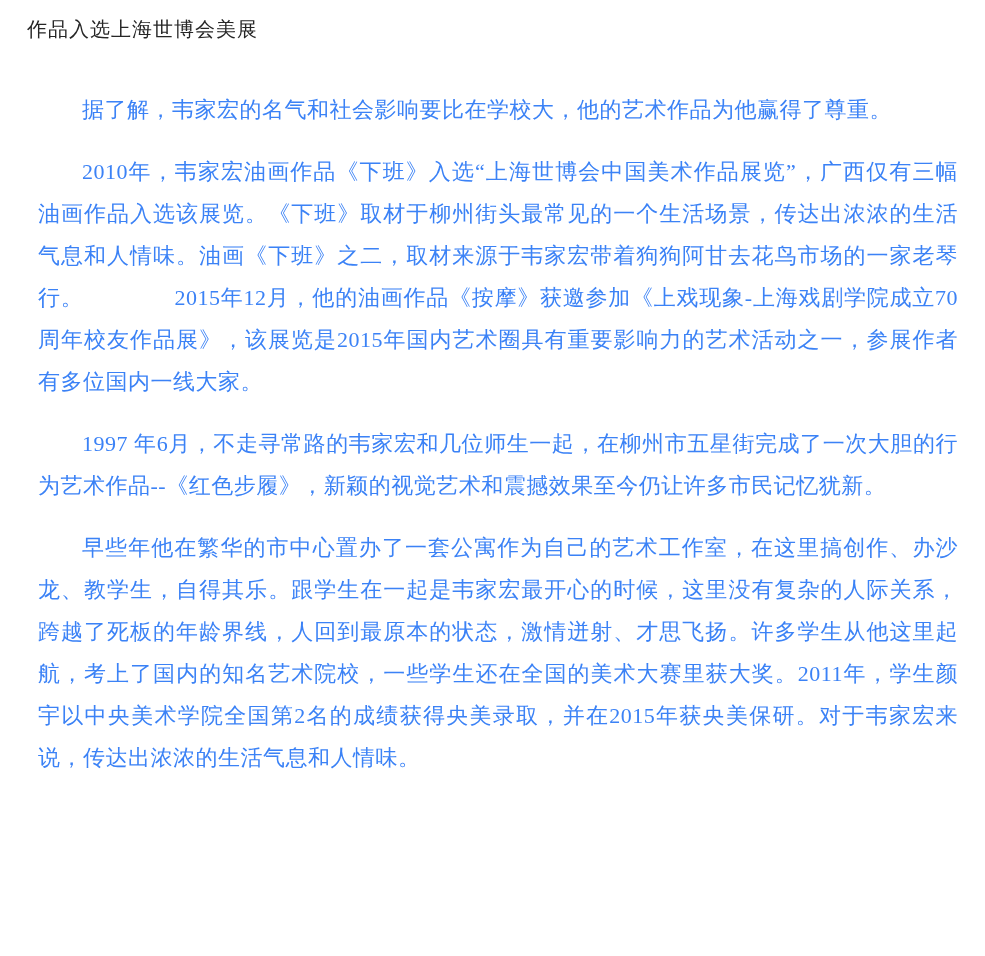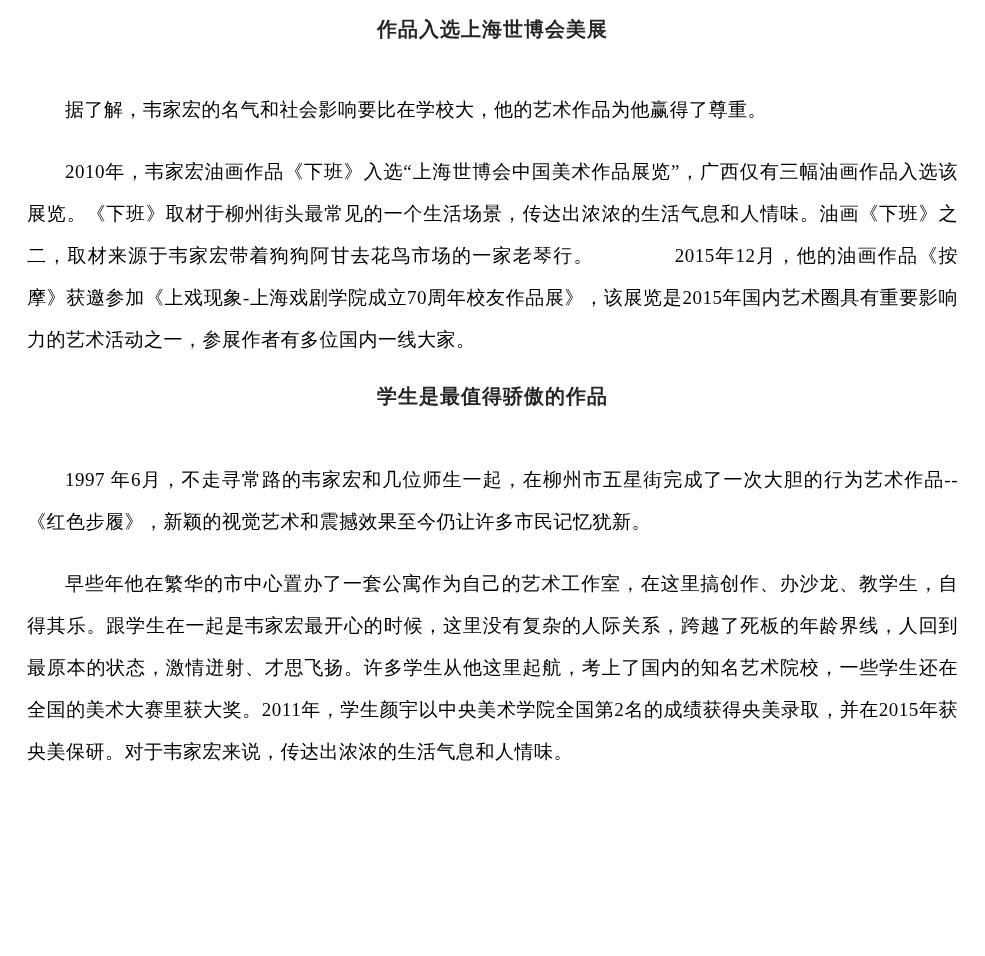--- a/index.html
+++ b/index.html
@@ -14,51 +14,50 @@
     box-sizing: border-box;
     padding: 10px 27px 10px 27px;
     background: #ffffff;
     overflow: hidden;
     font-family: "Liberation Serif", "DejaVu Serif", serif;
   }
   .doc-heading {
     margin: 4px 0 45px 0;
     font-size: 20px;
     line-height: 30px;
-    font-weight: bold;
-    text-align: center;
+    font-weight: normal;
+    text-align: left;
     color: #262626;
     letter-spacing: 1px;
   }
   .doc-heading.second {
     margin: 2px 0 48px 0;
   }
   .doc-para {
-    margin: 0 0 20px 0;
-    font-size: 19px;
+    margin: 0 0 20px 11px;
+    font-size: 22px;
     line-height: 42px;
-    color: #000000;
+    color: #3b82f6;
     text-indent: 2em;
     text-align: justify;
     letter-spacing: 0.5px;
     word-break: break-all;
   }
 </style>
 </head>
 <body>
 
 <div class="page">
 
   <h2 class="doc-heading">作品入选上海世博会美展</h2>
 
   <p class="doc-para">据了解，韦家宏的名气和社会影响要比在学校大，他的艺术作品为他赢得了尊重。</p>
 
   <p class="doc-para">2010年，韦家宏油画作品《下班》入选“上海世博会中国美术作品展览”，广西仅有三幅油画作品入选该展览。《下班》取材于柳州街头最常见的一个生活场景，传达出浓浓的生活气息和人情味。油画《下班》之二，取材来源于韦家宏带着狗狗阿甘去花鸟市场的一家老琴行。　　　　2015年12月，他的油画作品《按摩》获邀参加《上戏现象-上海戏剧学院成立70周年校友作品展》，该展览是2015年国内艺术圈具有重要影响力的艺术活动之一，参展作者有多位国内一线大家。</p>
 
-  <h2 class="doc-heading second">学生是最值得骄傲的作品</h2>
 
 
 
   <p class="doc-para">1997 年6月，不走寻常路的韦家宏和几位师生一起，在柳州市五星街完成了一次大胆的行为艺术作品--《红色步履》，新颖的视觉艺术和震撼效果至今仍让许多市民记忆犹新。</p>
 
   <p class="doc-para">早些年他在繁华的市中心置办了一套公寓作为自己的艺术工作室，在这里搞创作、办沙龙、教学生，自得其乐。跟学生在一起是韦家宏最开心的时候，这里没有复杂的人际关系，跨越了死板的年龄界线，人回到最原本的状态，激情迸射、才思飞扬。许多学生从他这里起航，考上了国内的知名艺术院校，一些学生还在全国的美术大赛里获大奖。2011年，学生颜宇以中央美术学院全国第2名的成绩获得央美录取，并在2015年获央美保研。对于韦家宏来说，传达出浓浓的生活气息和人情味。</p>
 
 </div>
 
 </body></html>

